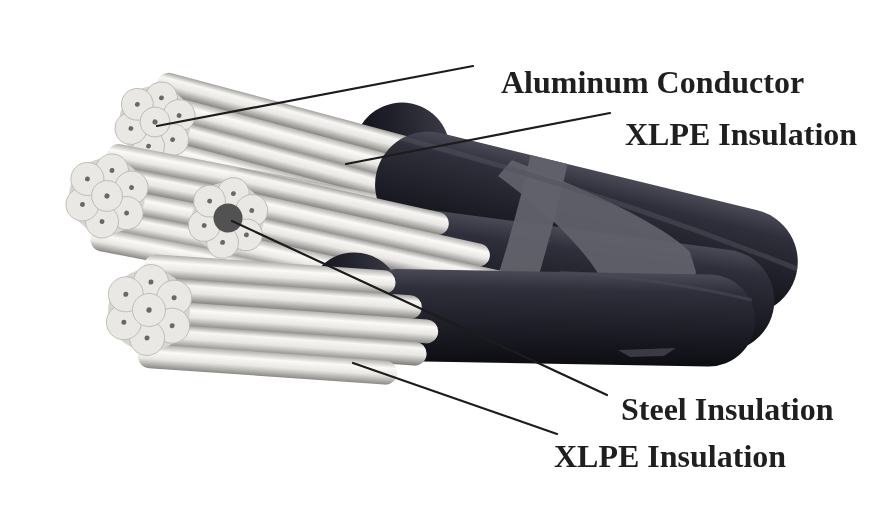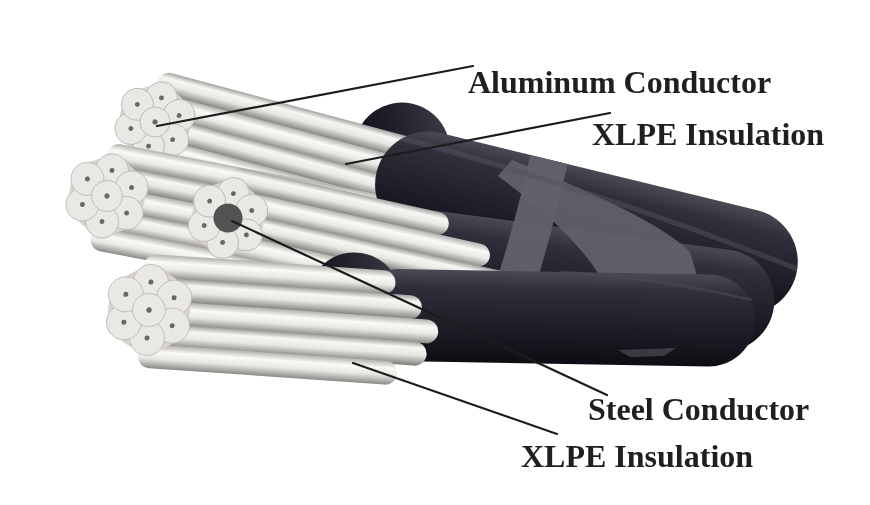--- a/index.html
+++ b/index.html
@@ -10,20 +10,21 @@
   .stage{
     position:relative; width:870px; height:505px; overflow:hidden;
     background:var(--c-bg);
     font-family:"Liberation Serif", serif;
   }
   .stage svg{position:absolute;left:0;top:0;}
   .lbl{
     position:absolute; color:var(--c-text);
     font-weight:700; font-size:32px; line-height:1; white-space:nowrap;
     letter-spacing:0px;
+    margin-left:33px;
   }
   .lbl-aluminum{left:468px; top:66px;}
   .lbl-xlpe-top{left:592px; top:118px;}
   .lbl-steel{left:588px; top:393px;}
   .lbl-xlpe-bottom{left:521px; top:440px;}
 </style>
 </head>
 <body>
 
 <div class="stage">
@@ -212,15 +213,15 @@
     <g stroke="var(--c-line)" stroke-width="2.2" stroke-linecap="round">
       <line x1="157" y1="126" x2="473" y2="66"></line>
       <line x1="346" y1="164" x2="610" y2="113"></line>
       <line x1="232" y1="221" x2="607" y2="395"></line>
       <line x1="353" y1="363" x2="557" y2="434"></line>
     </g>
   </svg>
 
   <div class="lbl lbl-aluminum">Aluminum Conductor</div>
   <div class="lbl lbl-xlpe-top">XLPE Insulation</div>
-  <div class="lbl lbl-steel">Steel Conductor</div>
+  <div class="lbl lbl-steel">Steel Insulation</div>
   <div class="lbl lbl-xlpe-bottom">XLPE Insulation</div>
 </div>
 
 </body></html>

